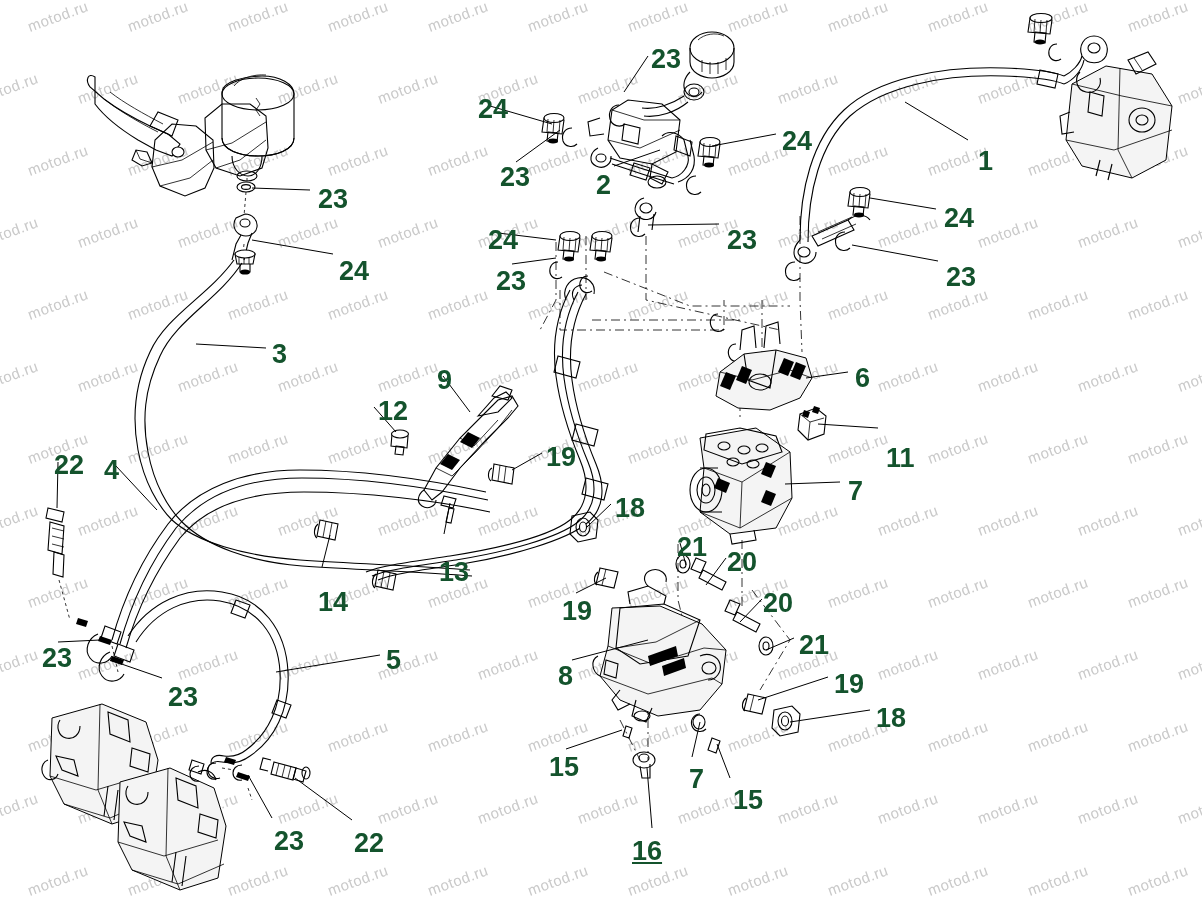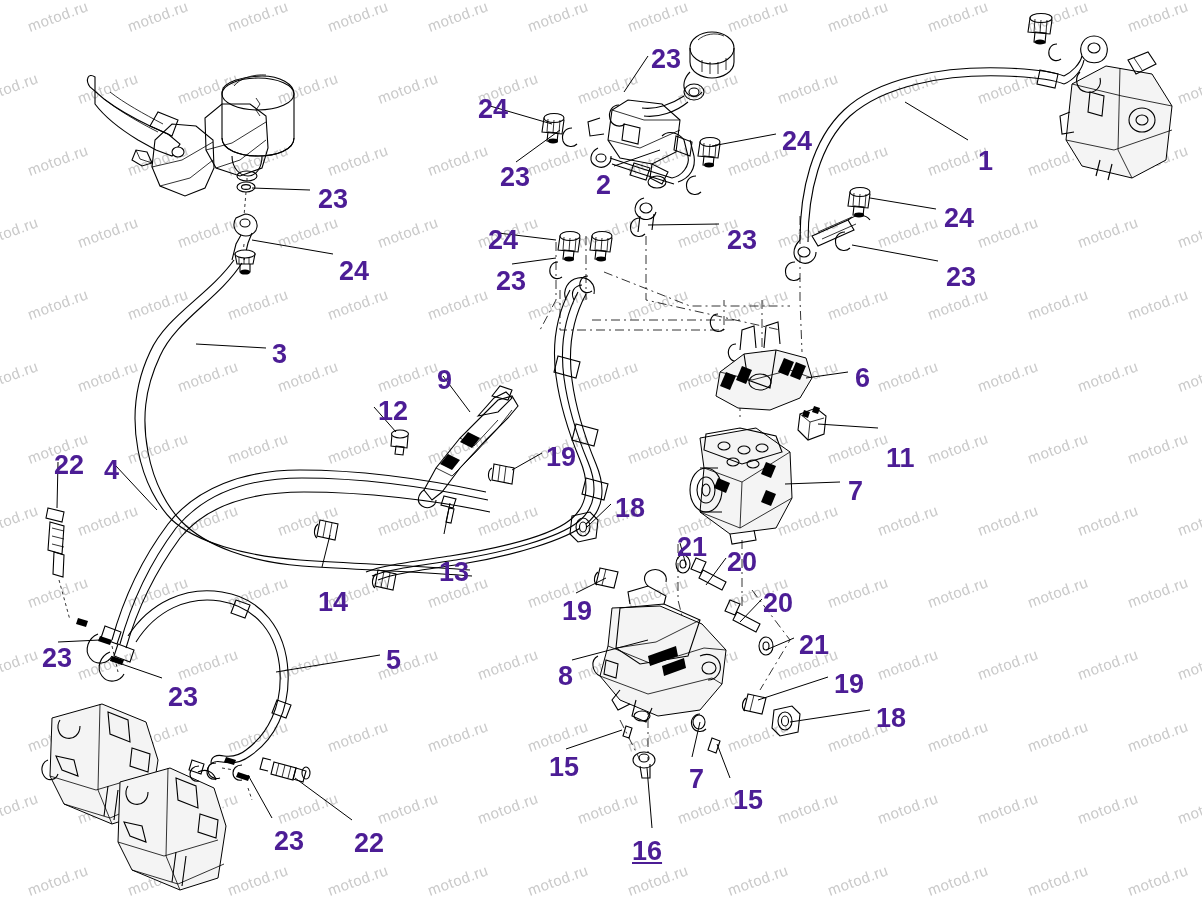--- a/index.html
+++ b/index.html
@@ -2,21 +2,21 @@
 <html><head>
 <meta charset="utf-8">
 <style>
   html,body{margin:0;padding:0;background:#ffffff;}
   body{font-family:"Liberation Sans",sans-serif;}
   #stage{position:relative;width:1202px;height:902px;background:#fff;overflow:hidden;}
   #wm{position:absolute;inset:0;pointer-events:none;z-index:1;}
   #art{position:absolute;inset:0;z-index:2;}
   #labels{position:absolute;inset:0;z-index:3;}
   .lbl{position:absolute;font-family:"Liberation Sans",sans-serif;font-weight:700;
-       font-size:27px;color:#4c1d95;line-height:1;white-space:nowrap;}
+       font-size:27px;color:#14532d;line-height:1;white-space:nowrap;}
   .wmtext{font-family:"Liberation Sans",sans-serif;font-size:15px;fill:#c9c9c9;
           letter-spacing:.5px;}
   svg{display:block;}
   .ln{fill:none;stroke:#000;stroke-width:1.1;}
   .lnT{fill:none;stroke:#000;stroke-width:.8;}
   .lead{fill:none;stroke:#000;stroke-width:1;}
   .dashd{fill:none;stroke:#000;stroke-width:.8;stroke-dasharray:9 4 2 4;}
   .dot{fill:none;stroke:#000;stroke-width:.8;stroke-dasharray:3 3;}
   .fillk{fill:#000;}
   .fillw{fill:#fff;stroke:#000;stroke-width:1.1;}

